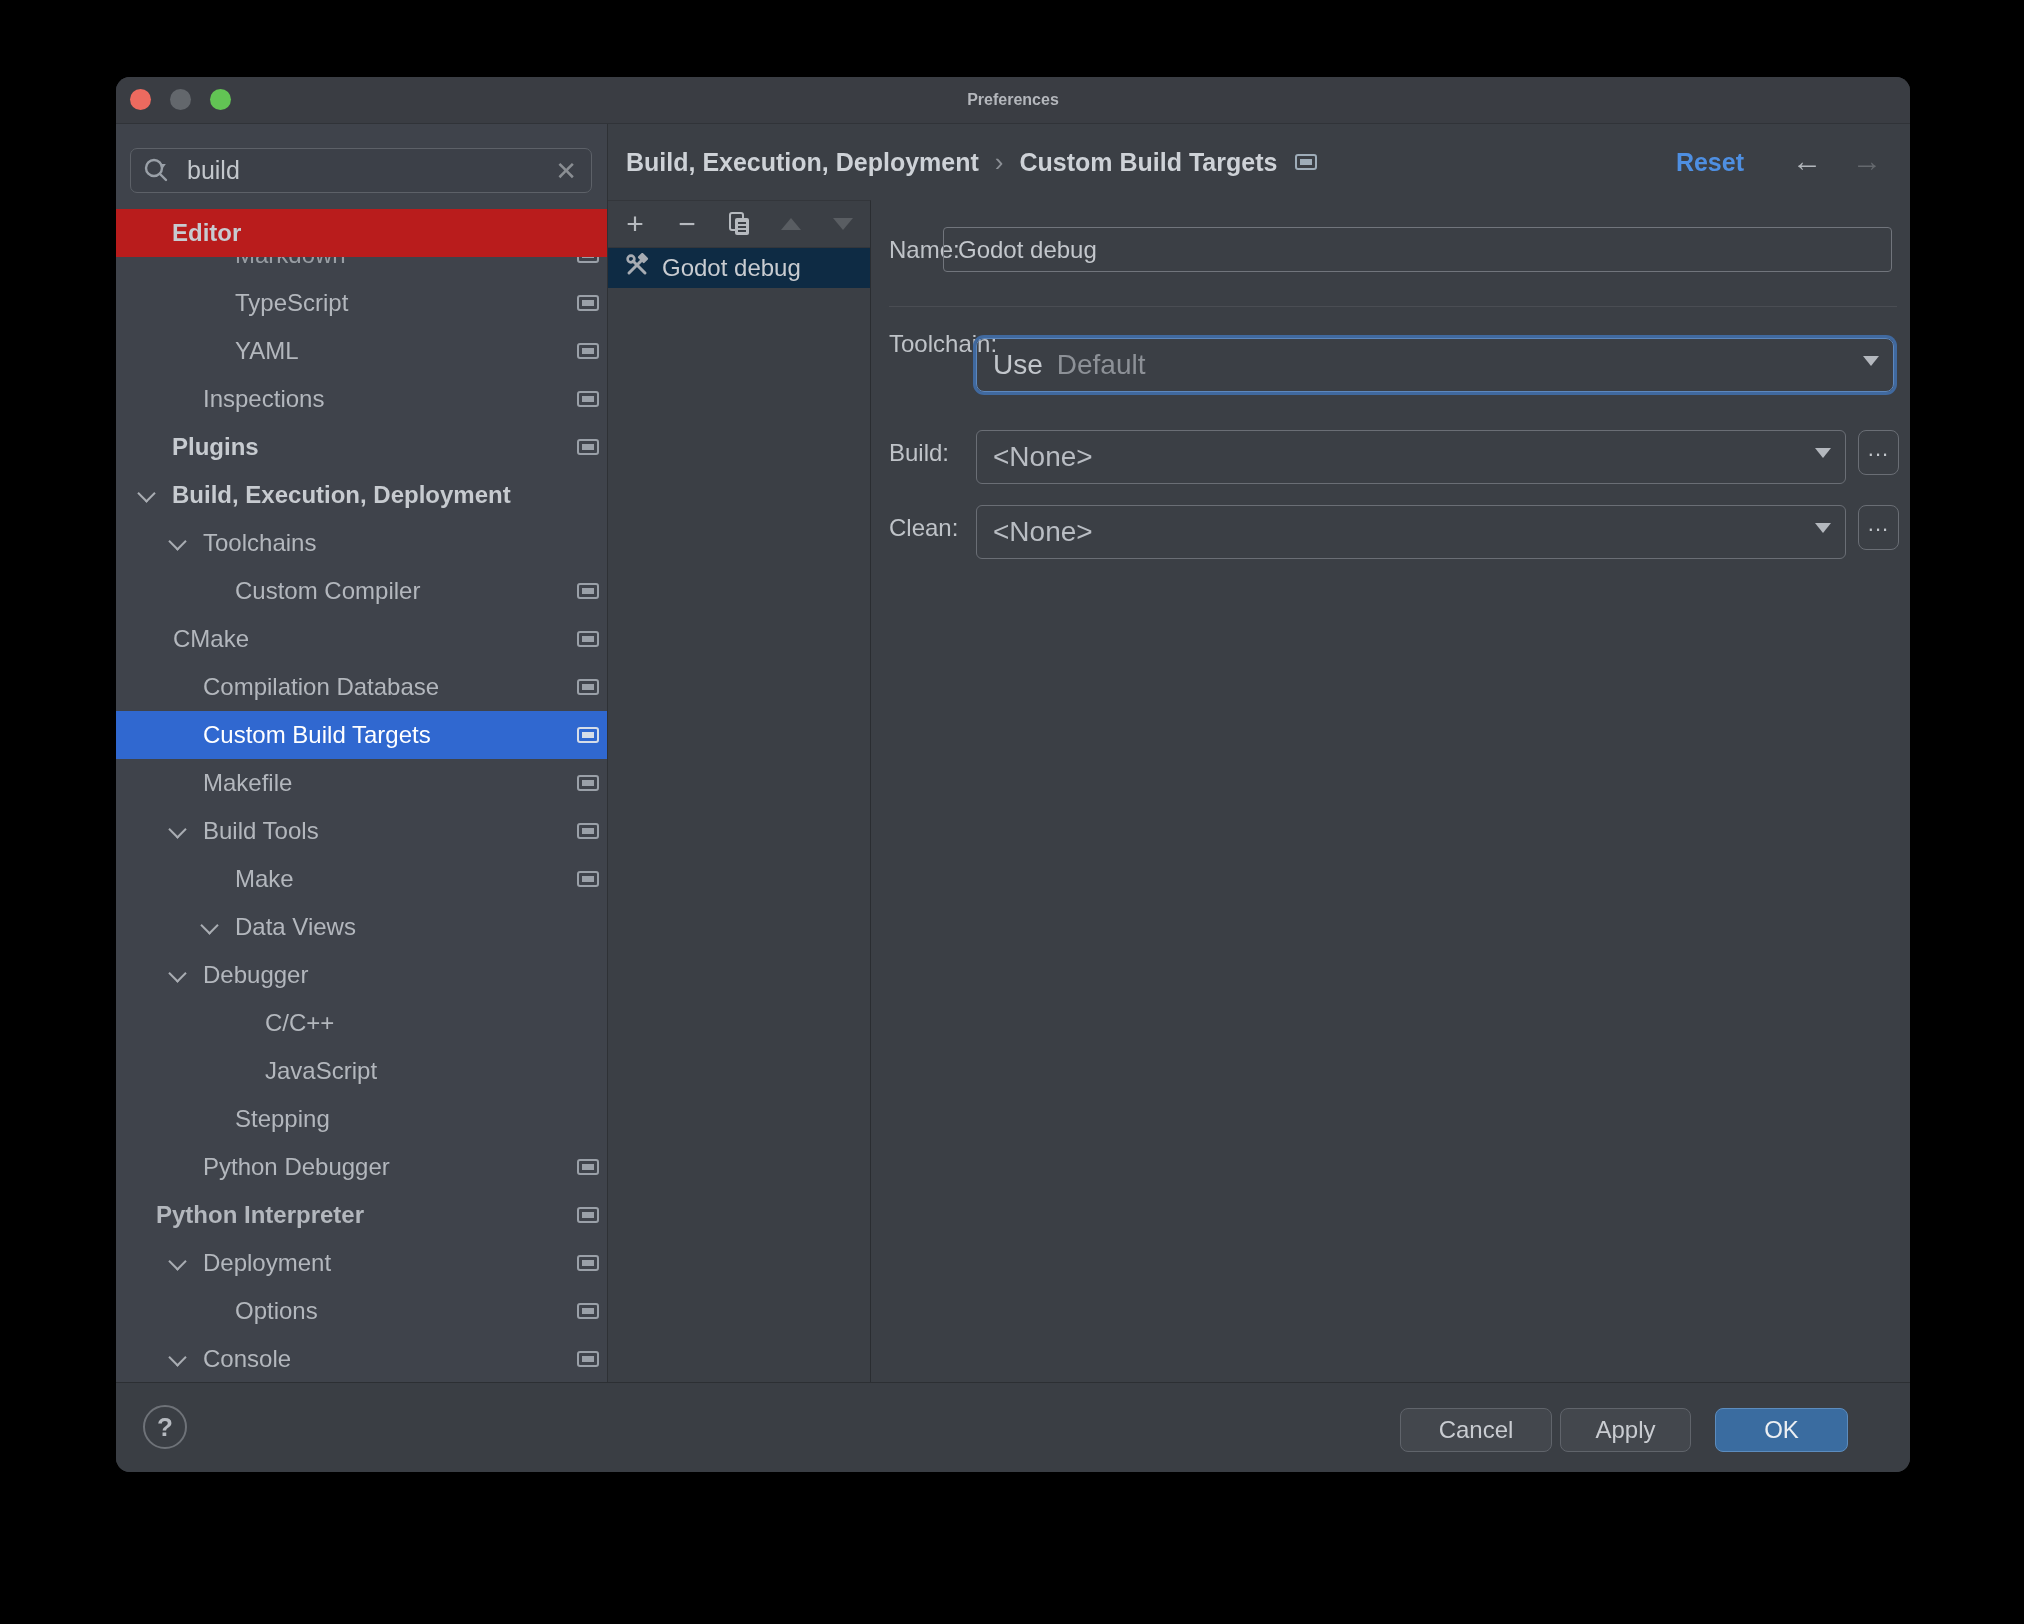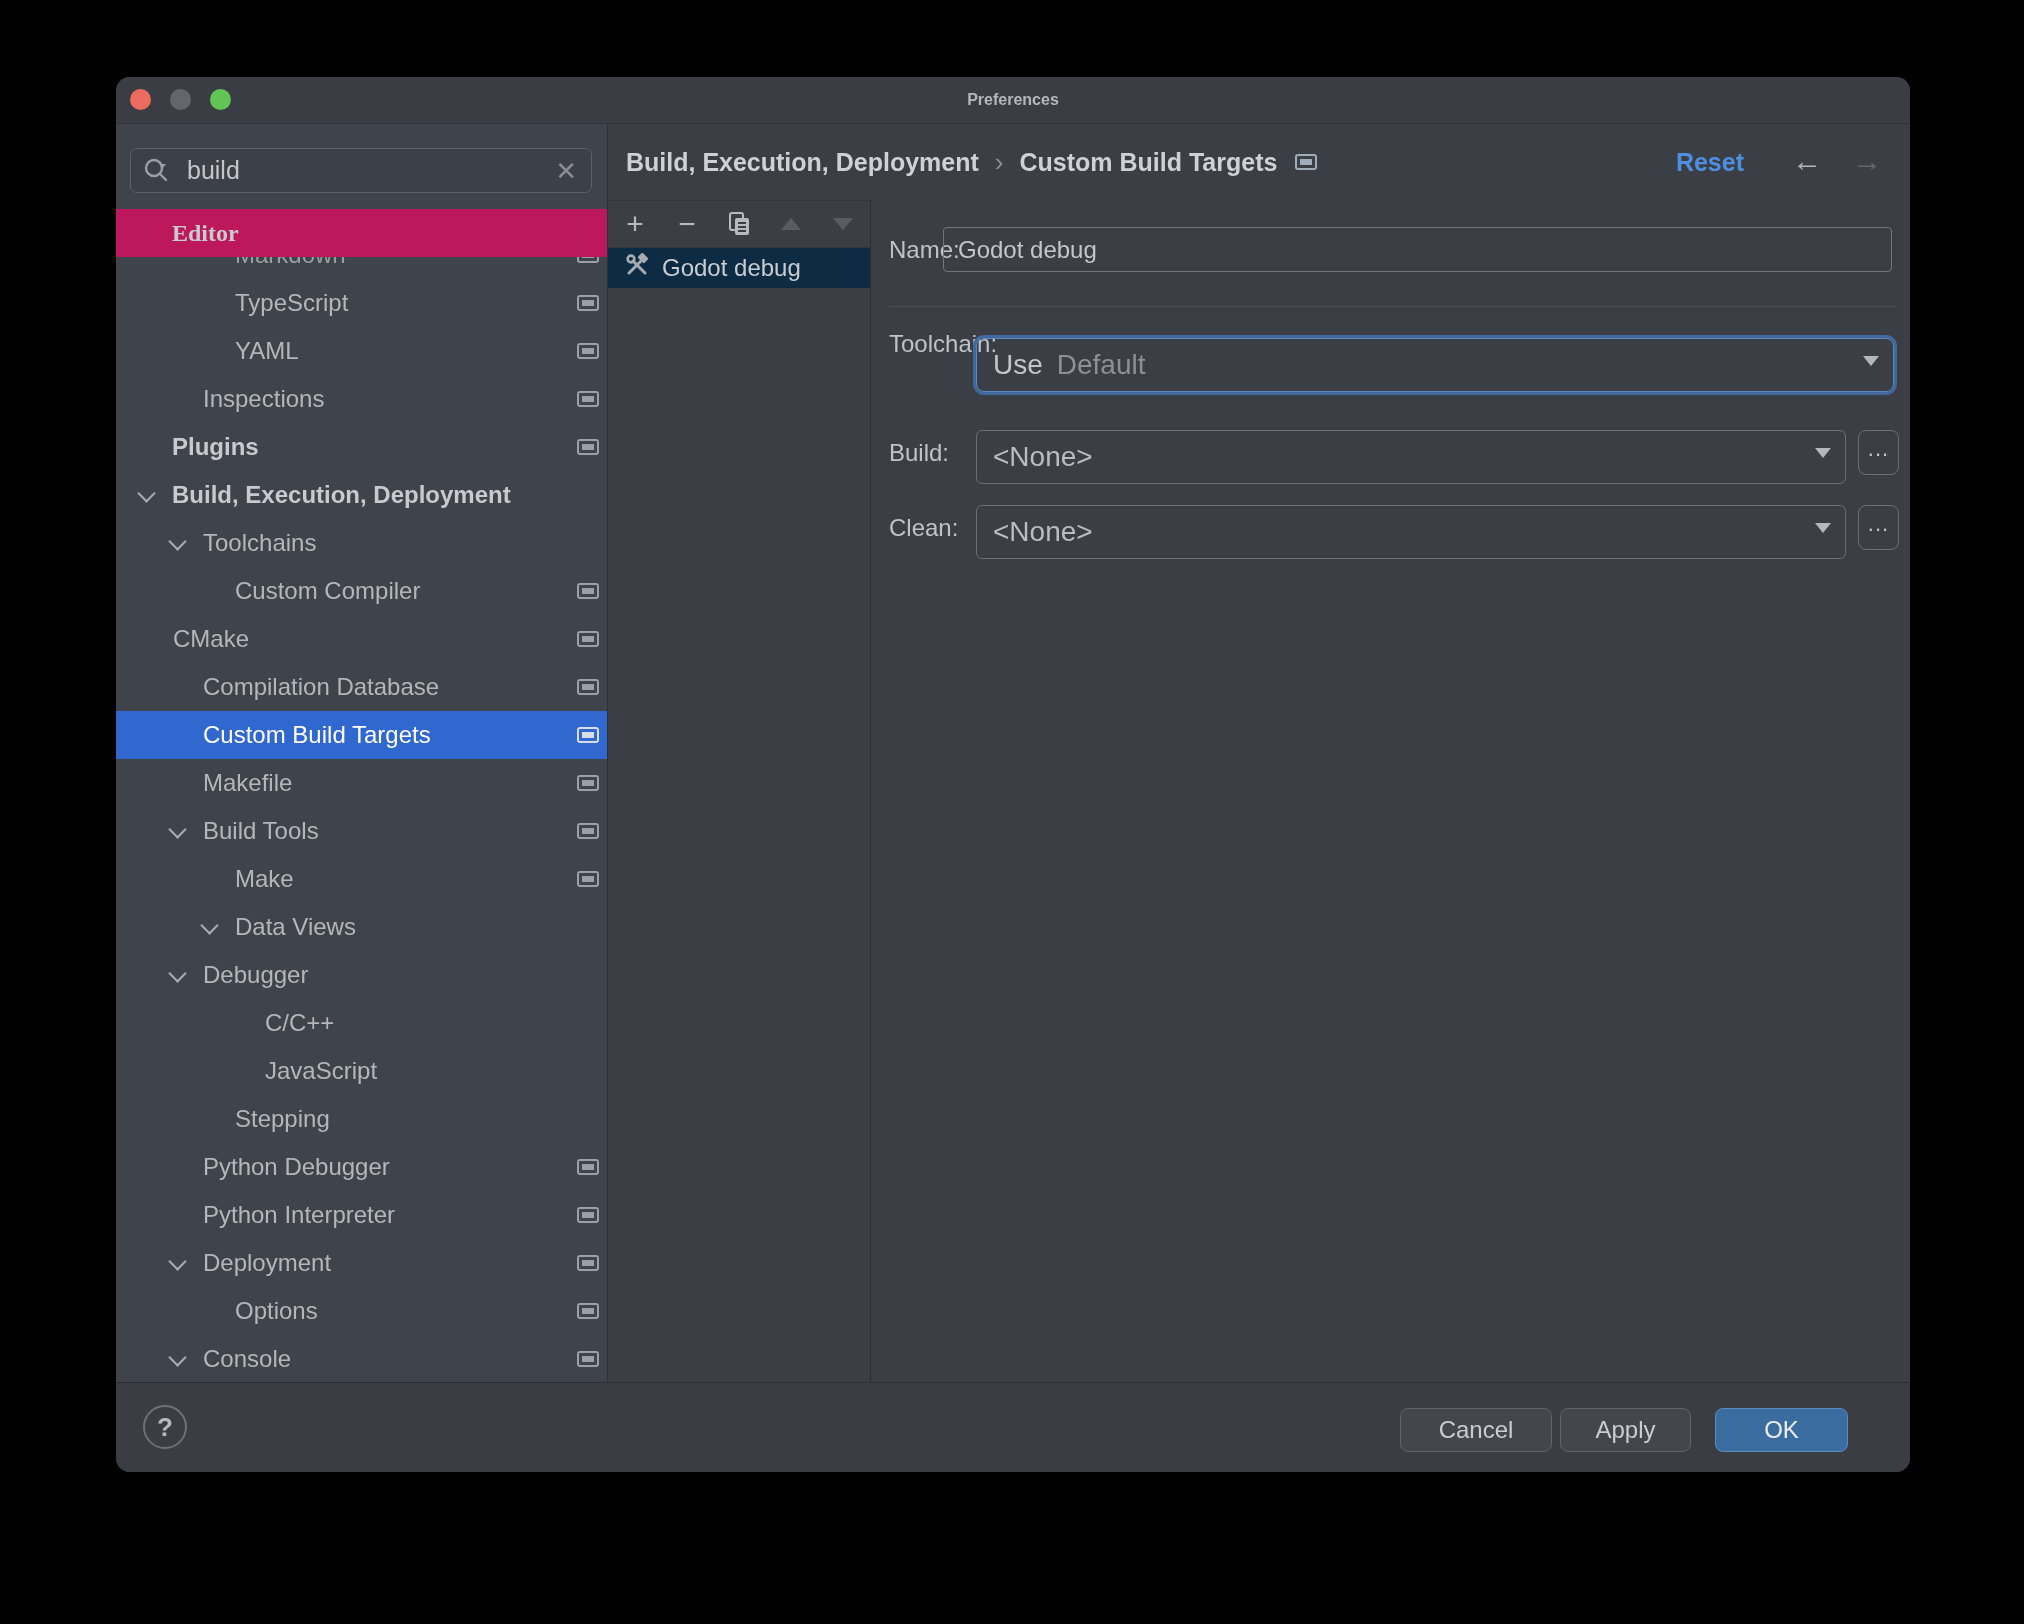--- a/index.html
+++ b/index.html
@@ -42,21 +42,21 @@
   }
   .search-glyph{display:flex;align-items:center;gap:2px;}
   .search-clear{color:#8a8e93;font-size:26px;line-height:1;cursor:pointer;padding:0 2px;}
   
   .tree{position:absolute;left:0;top:85px;right:0;}
   .tree-row{
     position:relative;height:48px;display:flex;align-items:center;
     color:#b3b7bd;font-size:24px;box-sizing:border-box;z-index:1;
   }
   .tree-row.bold{font-weight:bold;color:#c7cbd0;}
-  .tree-row.sticky{background:#be185d;z-index:3;font-family:Liberation Serif, serif;}
+  .tree-row.sticky{background:#b91c1c;z-index:3;}
   .tree-row.clipped{margin-top:-26px;z-index:0;color:#989da3;}
   .tree-row.selected{background:#3068d0;color:#ffffff;z-index:2;}
   .chevron{
     position:absolute;width:11px;height:11px;top:16px;
     border-right:2.4px solid #a9adb3;border-bottom:2.4px solid #a9adb3;
     transform:rotate(45deg);
   }
   .tree-label{white-space:nowrap;}
   .screen-icon{
     margin-left:auto;margin-right:8px;width:18px;height:12px;flex:none;
@@ -280,21 +280,21 @@
         <div class="tree-row" style="padding-left: 119px;">
 
     <span class="tree-label">Stepping</span>
 
   </div>
         <div class="tree-row" style="padding-left: 87px;">
 
     <span class="tree-label">Python Debugger</span>
     <span class="screen-icon"></span>
   </div>
-        <div class="tree-row" style="padding-left: 87px;">
+        <div class="tree-row" style="padding-left: 40px; font-weight: bold;">
 
     <span class="tree-label">Python Interpreter</span>
     <span class="screen-icon"></span>
   </div>
         <div class="tree-row" style="padding-left: 87px;">
     <span class="chevron" style="left: 55px;"></span>
     <span class="tree-label">Deployment</span>
     <span class="screen-icon"></span>
   </div>
         <div class="tree-row" style="padding-left: 119px;">

